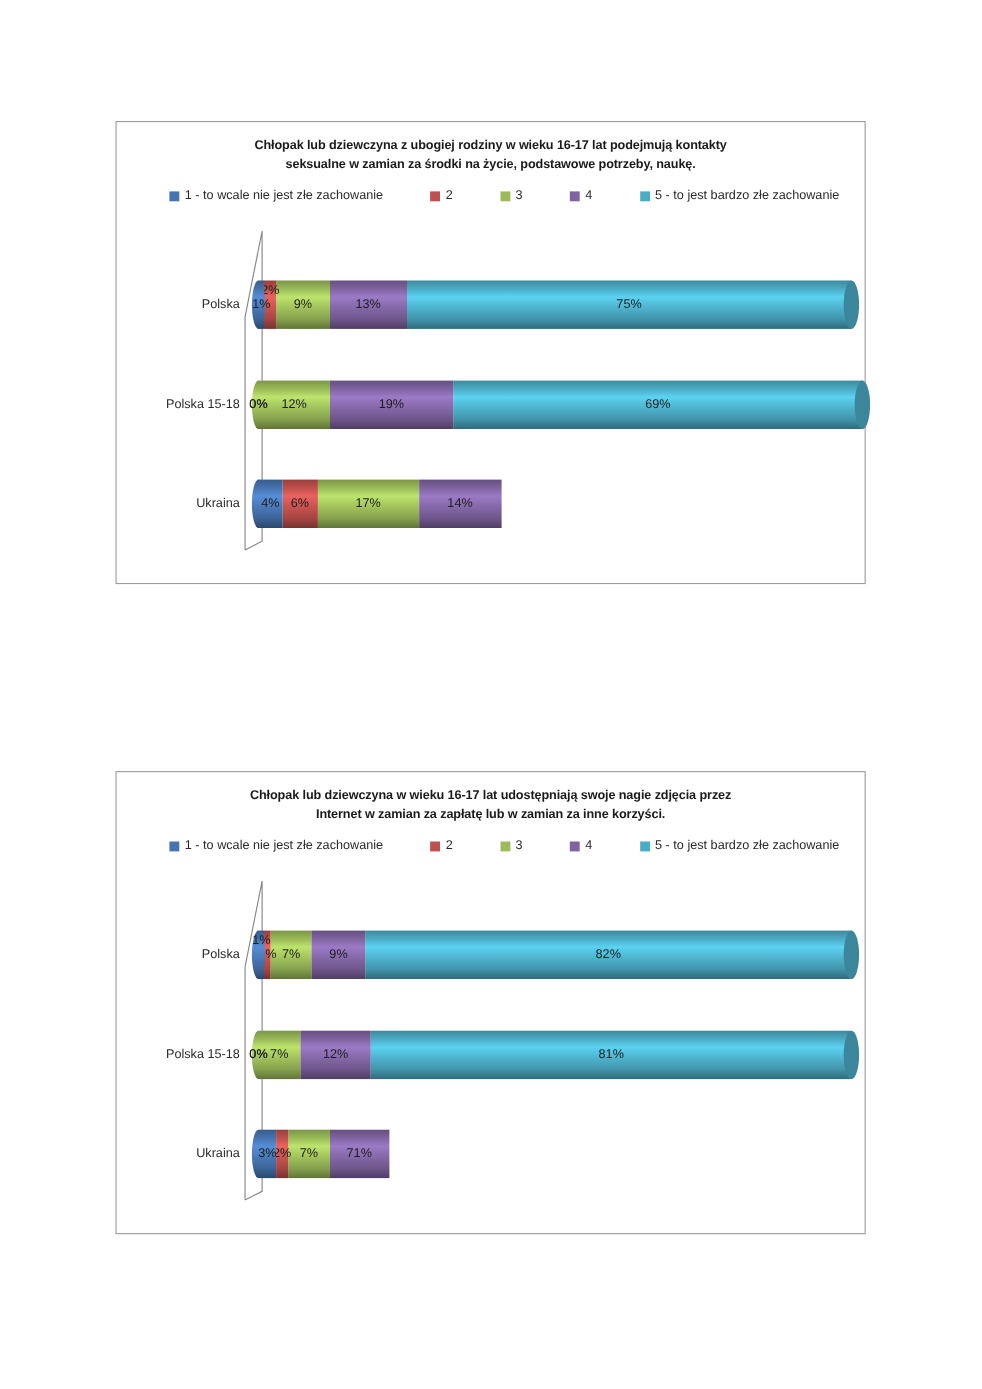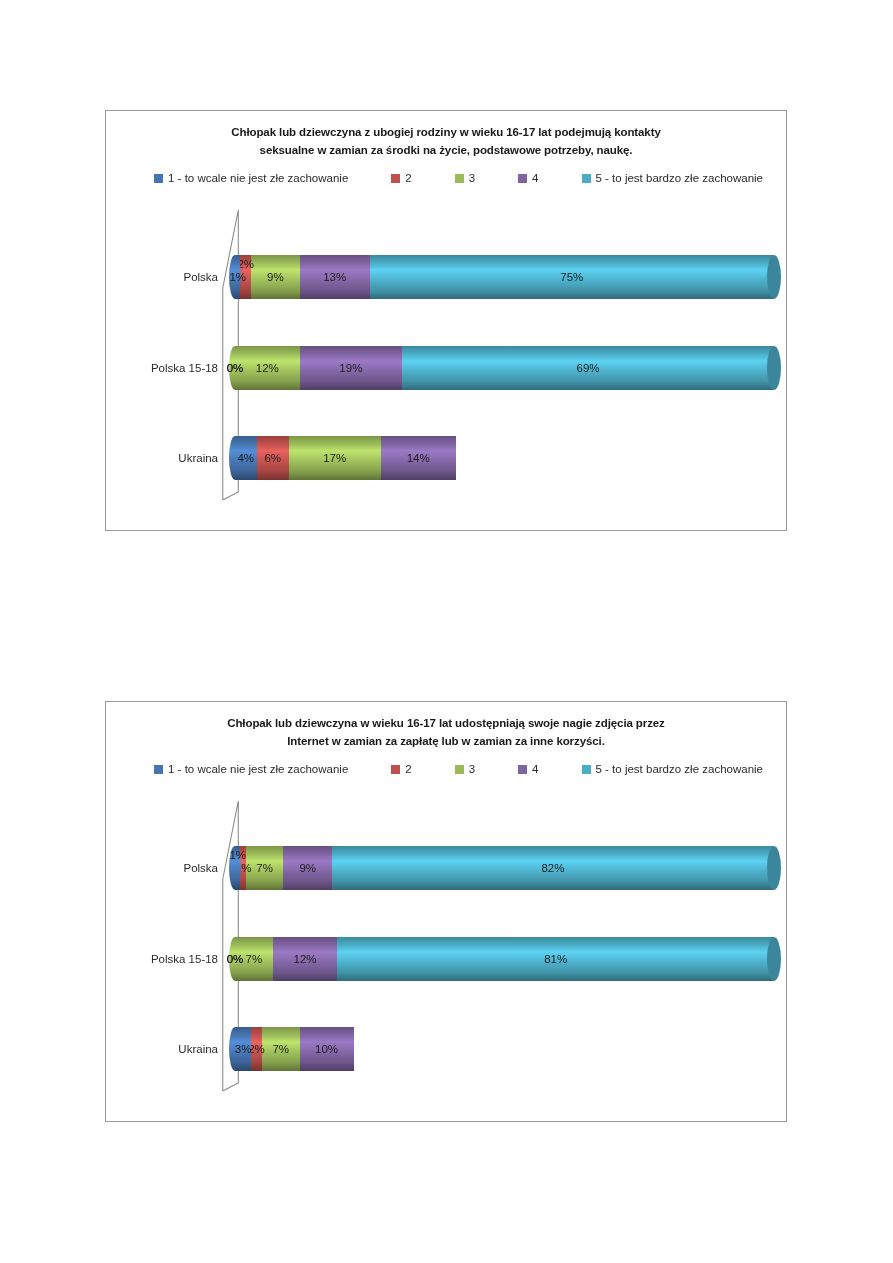--- a/index.html
+++ b/index.html
@@ -233,21 +233,21 @@
             </div>
             <div class="seg" style="width: 0%; z-index: 9;">
               <div class="body" style="background: linear-gradient(rgb(154, 64, 62) 0%, rgb(192, 80, 77) 18%, rgb(234, 98, 94) 34%, rgb(202, 84, 81) 55%, rgb(165, 69, 66) 80%, rgb(119, 50, 48) 100%);"></div>
               <div class="val">0%</div>
             </div>
             <div class="seg first" style="width: 12%; z-index: 8;">
               <div class="body" style="background: linear-gradient(rgb(124, 150, 71) 0%, rgb(155, 187, 89) 18%, rgb(189, 228, 109) 34%, rgb(163, 196, 93) 55%, rgb(133, 161, 77) 80%, rgb(96, 116, 55) 100%);"></div>
               <div class="cap-left" style="background: linear-gradient(rgb(124, 150, 71) 0%, rgb(155, 187, 89) 18%, rgb(189, 228, 109) 34%, rgb(163, 196, 93) 55%, rgb(133, 161, 77) 80%, rgb(96, 116, 55) 100%); z-index: 1;"></div>
               <div class="val">12%</div>
             </div>
-            <div class="seg" style="width: 19%; z-index: 7;">
+            <div class="seg" style="width: 19%; z-index: 7; padding-left: 10px;">
               <div class="body" style="background: linear-gradient(rgb(102, 80, 130) 0%, rgb(128, 100, 162) 18%, rgb(156, 122, 198) 34%, rgb(134, 105, 170) 55%, rgb(110, 86, 139) 80%, rgb(79, 62, 100) 100%);"></div>
               <div class="val">19%</div>
             </div>
             <div class="seg last" style="width: 69%; z-index: 6;">
               <div class="body" style="background: linear-gradient(rgb(60, 138, 158) 0%, rgb(75, 172, 198) 18%, rgb(92, 210, 242) 34%, rgb(79, 181, 208) 55%, rgb(65, 148, 170) 80%, rgb(47, 107, 123) 100%);"></div>
               <div class="cap-right" style="background: rgb(59, 134, 154); z-index: 2;"></div>
               <div class="val">69%</div>
             </div>
           </div>
         </div>
@@ -376,19 +376,19 @@
             <div class="seg" style="width: 2%; z-index: 9;">
               <div class="body" style="background: linear-gradient(rgb(154, 64, 62) 0%, rgb(192, 80, 77) 18%, rgb(234, 98, 94) 34%, rgb(202, 84, 81) 55%, rgb(165, 69, 66) 80%, rgb(119, 50, 48) 100%);"></div>
               <div class="val">2%</div>
             </div>
             <div class="seg" style="width: 7%; z-index: 8;">
               <div class="body" style="background: linear-gradient(rgb(124, 150, 71) 0%, rgb(155, 187, 89) 18%, rgb(189, 228, 109) 34%, rgb(163, 196, 93) 55%, rgb(133, 161, 77) 80%, rgb(96, 116, 55) 100%);"></div>
               <div class="val">7%</div>
             </div>
             <div class="seg" style="width: 10%; z-index: 7;">
               <div class="body" style="background: linear-gradient(rgb(102, 80, 130) 0%, rgb(128, 100, 162) 18%, rgb(156, 122, 198) 34%, rgb(134, 105, 170) 55%, rgb(110, 86, 139) 80%, rgb(79, 62, 100) 100%);"></div>
-              <div class="val">10%</div>
+              <div class="val">71%</div>
             </div>
           </div>
         </div>
       </div>
   </div>
 </div>
 
 </body></html>

